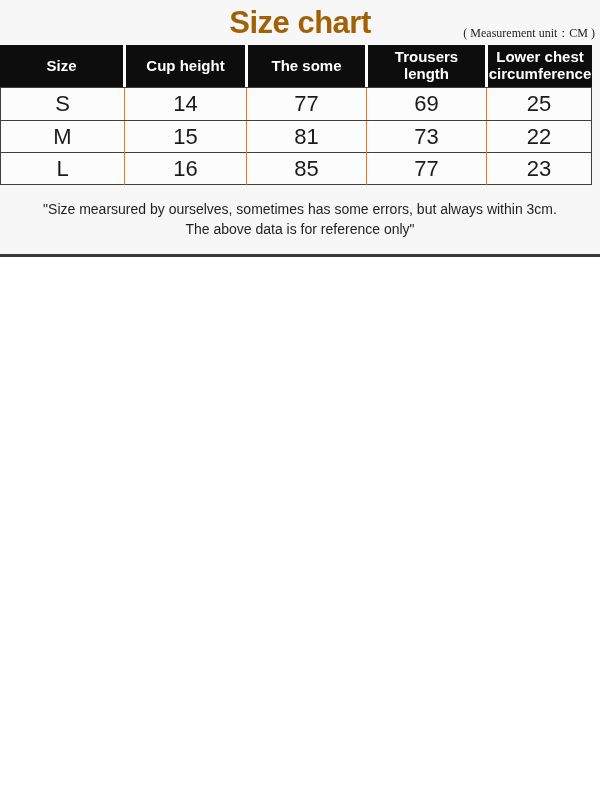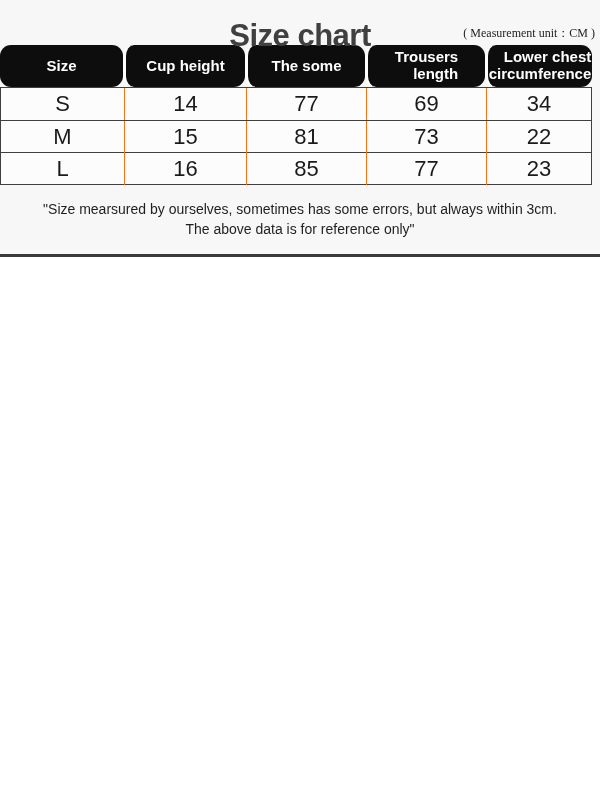--- a/index.html
+++ b/index.html
@@ -20,22 +20,22 @@
     position: relative;
   }
 
   
   .title-row { height: 45px; position: relative; }
   .title-row h1 {
     text-align: center;
     font-size: 31px;
     font-weight: 700;
     letter-spacing: -0.5px;
-    color: #404040;
-    padding-top: 20px;
+    color: #a16207;
+    padding-top: 7px;
     line-height: 1.0;
   }
   .unit-note {
     position: absolute;
     right: 5px;
     top: 25px;
     font-family: "Liberation Serif", serif;
     font-size: 12px;
     color: #222222;
     white-space: nowrap;
@@ -50,23 +50,22 @@
     color: #ffffff;
     font-weight: 700;
     font-size: 15px;
     line-height: 1.12;
     display: flex;
     align-items: center;
     justify-content: center;
     text-align: center;
     white-space: pre-line;
     height: 42px;
-    border-radius: 11px;
   }
-  .th + .th { border-left: 3px solid #ffffff; text-align: right; }
+  .th + .th { border-left: 3px solid #ffffff; }
 
   .tbody { border: 1px solid #3f3f3f; }
   .tr { display: flex; height: 32px; background: #fcfcfc; }
   .tr + .tr { border-top: 1px solid #3f3f3f; }
   .td {
     font-size: 22px;
     color: #1a1a1a;
     text-align: center;
     line-height: 31px;
     height: 32px;
@@ -111,21 +110,21 @@
 length</div>
           <div class="th">Lower chest
 circumference</div>
         </div>
       <div class="tbody">
           <div class="tr">
             <div class="td">S</div>
             <div class="td">14</div>
             <div class="td">77</div>
             <div class="td">69</div>
-            <div class="td">34</div>
+            <div class="td">25</div>
           </div>
           <div class="tr">
             <div class="td">M</div>
             <div class="td">15</div>
             <div class="td">81</div>
             <div class="td">73</div>
             <div class="td">22</div>
           </div>
           <div class="tr">
             <div class="td">L</div>

